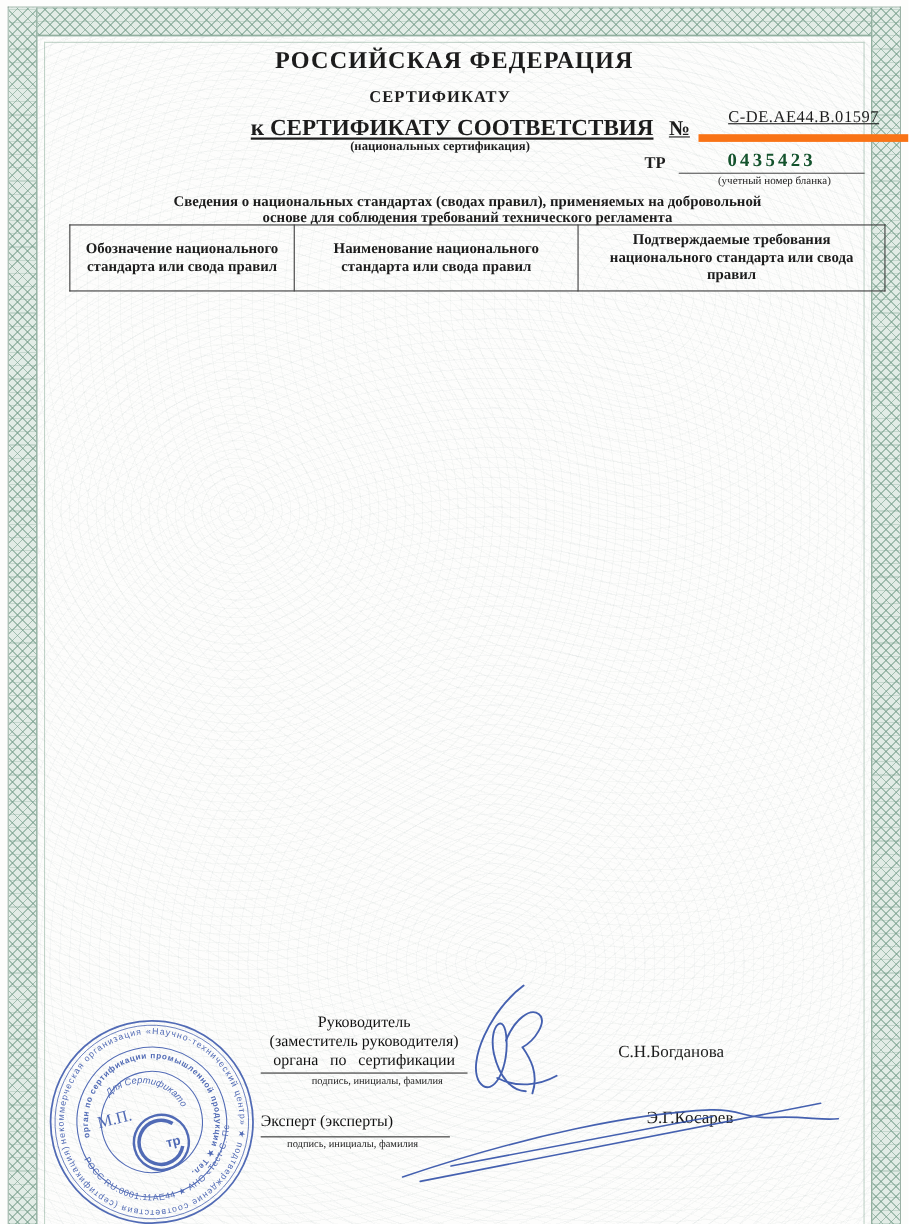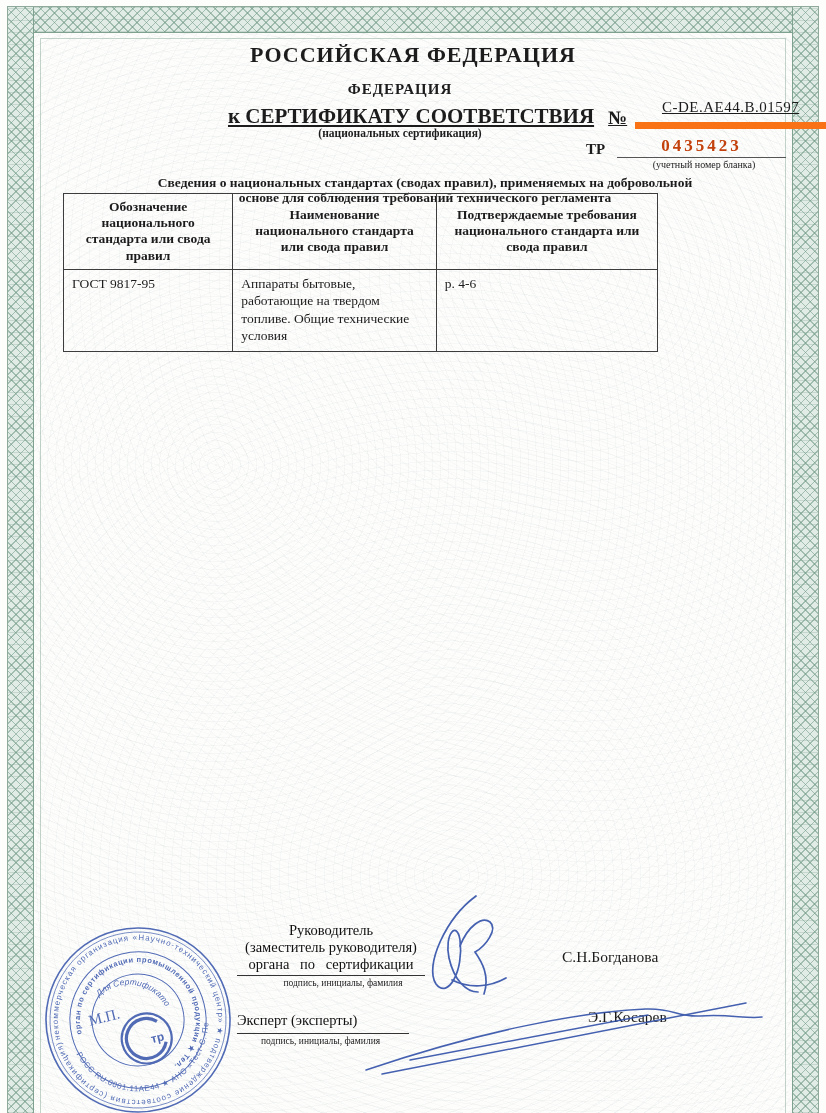--- a/index.html
+++ b/index.html
@@ -45,21 +45,21 @@
   .cert-kind{position:absolute;top:127px;left:0;width:800px;text-align:center;
     font-size:11.5px;font-weight:bold;}
   .tr-row{position:absolute;top:136px;left:586px;width:200px;display:flex;align-items:flex-end;}
   .tr-label{font-size:15px;font-weight:bold;}
   .tr-number{flex:1;margin-left:12px;text-align:center;font-size:17px;font-weight:bold;
     letter-spacing:3px;border-bottom:1px solid #555;padding-bottom:1px;}
   .tr-caption{position:absolute;top:159px;left:616px;width:176px;text-align:center;font-size:10px;color:#222;}
   .intro{position:absolute;top:175px;left:70px;right:46px;text-align:center;
     font-size:13.5px;font-weight:bold;line-height:1.12;}
   
-  .std-table{position:absolute;top:193px;left:63px;width:595px;border-collapse:collapse;
+  .std-table{position:absolute;top:204px;left:63px;width:742px;border-collapse:collapse;
     font-size:13.5px;}
   .std-table th,.std-table td{border:1px solid #3d3d3d;vertical-align:top;}
   .std-table th{font-weight:bold;text-align:center;vertical-align:middle;
     padding:5px 10px;height:48px;line-height:1.2;}
   .std-table td{padding:5px 8px 6px 8px;line-height:1.3;}
   .row-tall td{height:48px;}
   .row-short td{height:36px;}
   
   .sig-label{font-size:14.5px;line-height:1.16;color:#111;}
   .sig-head{position:absolute;left:237px;top:922px;width:188px;text-align:center;}
@@ -80,32 +80,32 @@
 <div class="page">
 
   <div class="frame-outer"></div>
   <div class="band band-top"></div>
   <div class="band band-left"></div>
   <div class="band band-right"></div>
   <div class="frame-inner"></div>
   <div class="wm"></div>
 
   <div class="title-country">РОССИЙСКАЯ ФЕДЕРАЦИЯ</div>
-  <div class="title-app">ФЕДЕРАЦИЯ</div>
+  <div class="title-app">СЕРТИФИКАТУ</div>
 
   <div class="cert-line">
     <span class="cert-label">к СЕРТИФИКАТУ СООТВЕТСТВИЯ</span>
     <span class="cert-no-sign">№</span>
     <span class="cert-number">C-DE.AE44.B.01597</span>
   </div>
   <div class="cert-kind">(национальных сертификация)</div>
 
   <div class="tr-row">
     <span class="tr-label">ТР</span>
-    <span class="tr-number" style="color:#c2410c;">0435423</span>
+    <span class="tr-number" style="color:#14532d;">0435423</span>
   </div>
   <div class="tr-caption">(учетный номер бланка)</div>
 
   <div class="intro">
     <div>Сведения о национальных стандартах (сводах правил), применяемых на добровольной</div>
     <div>основе для соблюдения требований технического регламента</div>
   </div>
 
   <table class="std-table">
     <colgroup>
@@ -114,25 +114,20 @@
         <col style="width:272px">
       </colgroup>
     <thead>
       <tr>
         <th>Обозначение национального стандарта или свода правил</th>
         <th>Наименование национального стандарта или свода правил</th>
         <th>Подтверждаемые требования национального стандарта или свода правил</th>
       </tr>
     </thead>
     <tbody>
-      <tr class="row-tall">
-        <td>ГОСТ 9817-95</td>
-        <td>Аппараты бытовые, работающие на твердом топливе. Общие технические условия</td>
-        <td>р. 4-6</td>
-      </tr>
     </tbody>
   </table>
 
   <div class="sig-head">
     <div class="u">
       <div class="sig-label">Руководитель</div>
       <div class="sig-label">(заместитель руководителя)</div>
       <div class="sig-label spread">органа по сертификации</div>
     </div>
     <div class="sig-caption">подпись, инициалы, фамилия</div>

